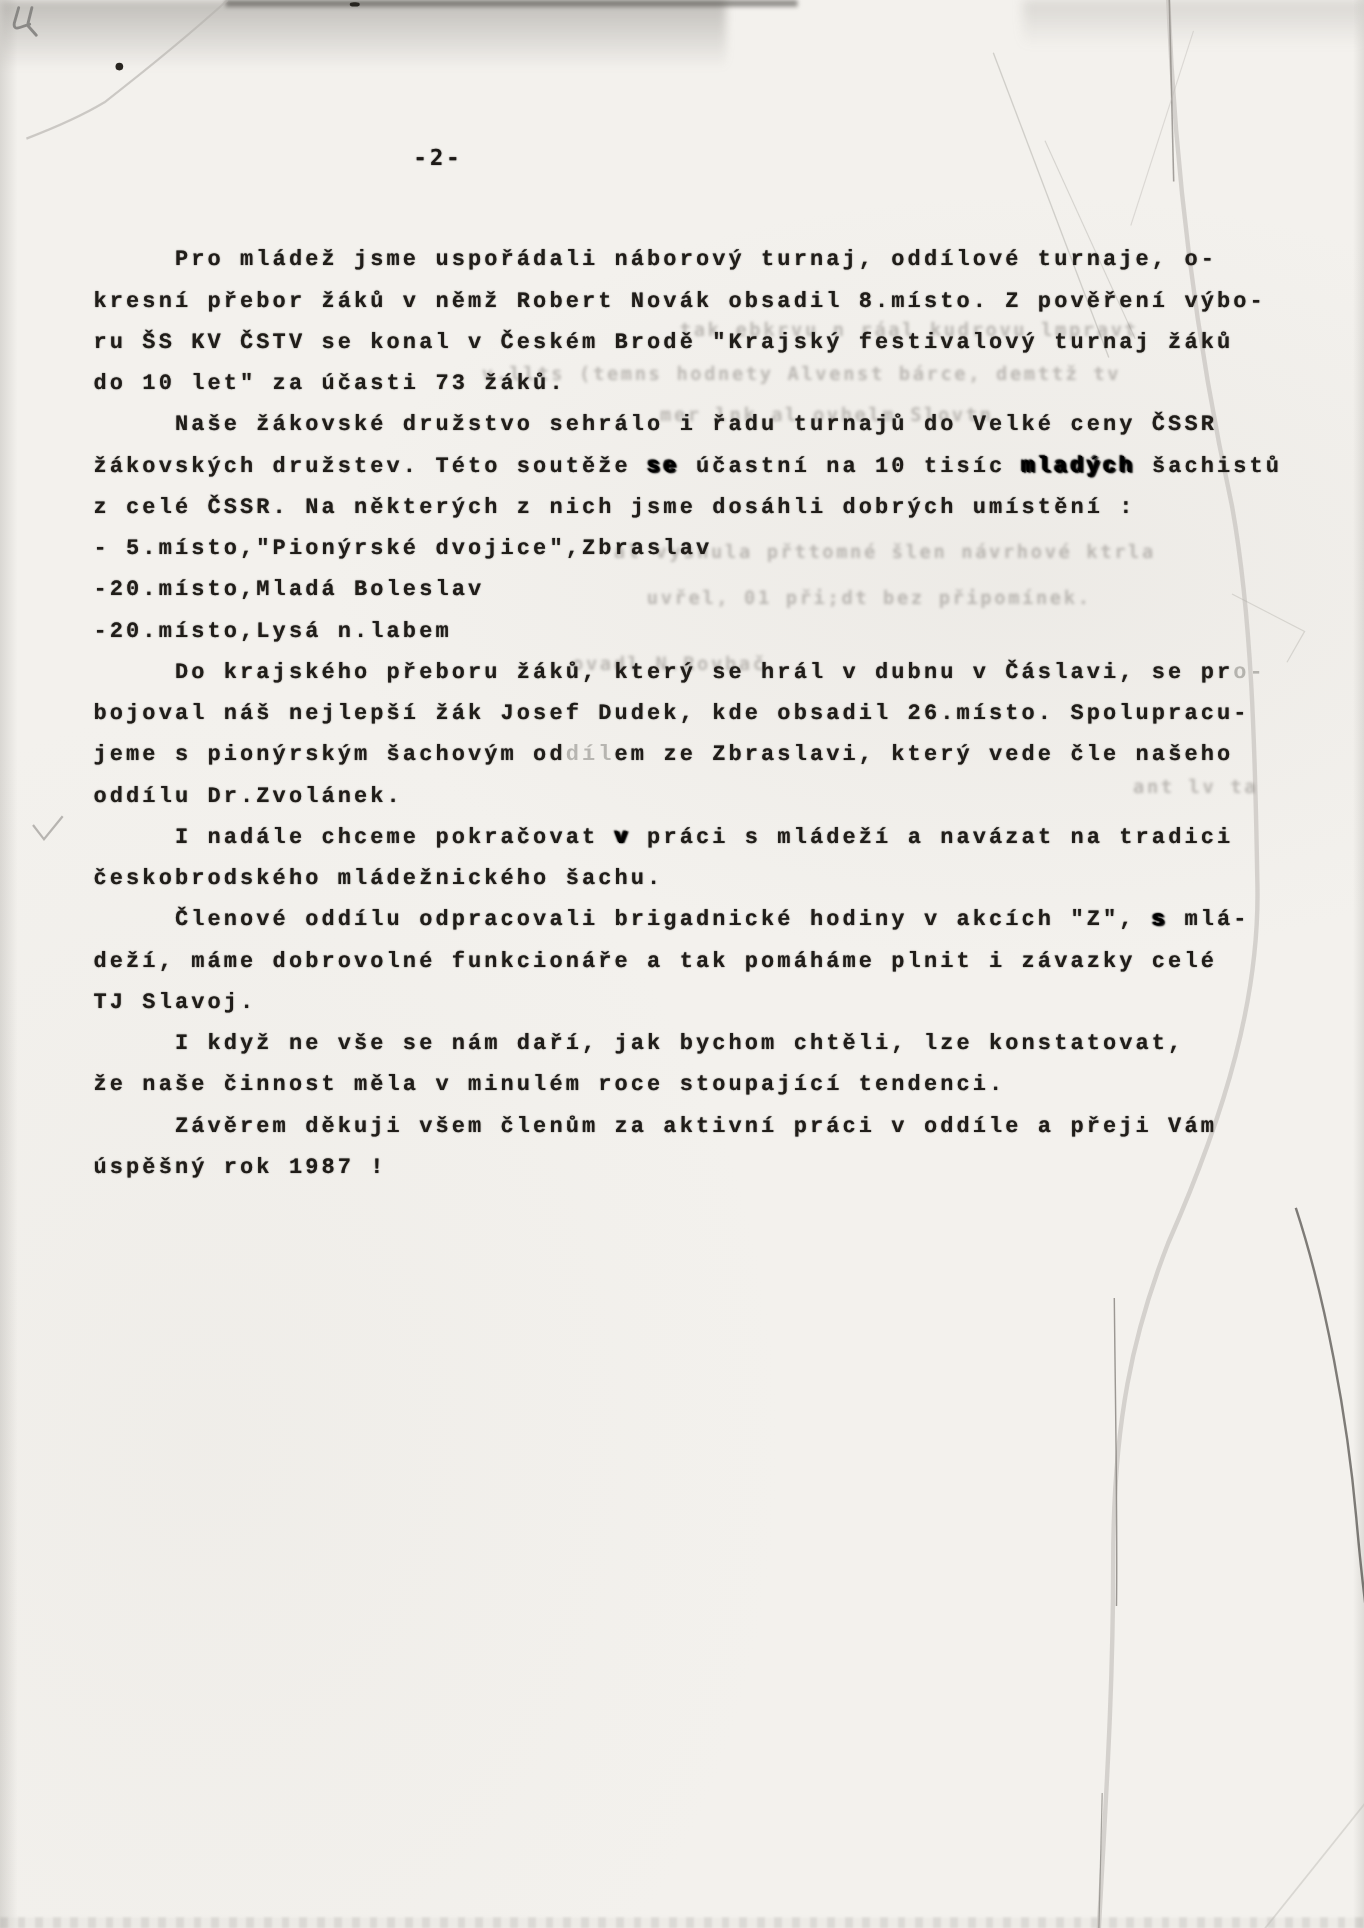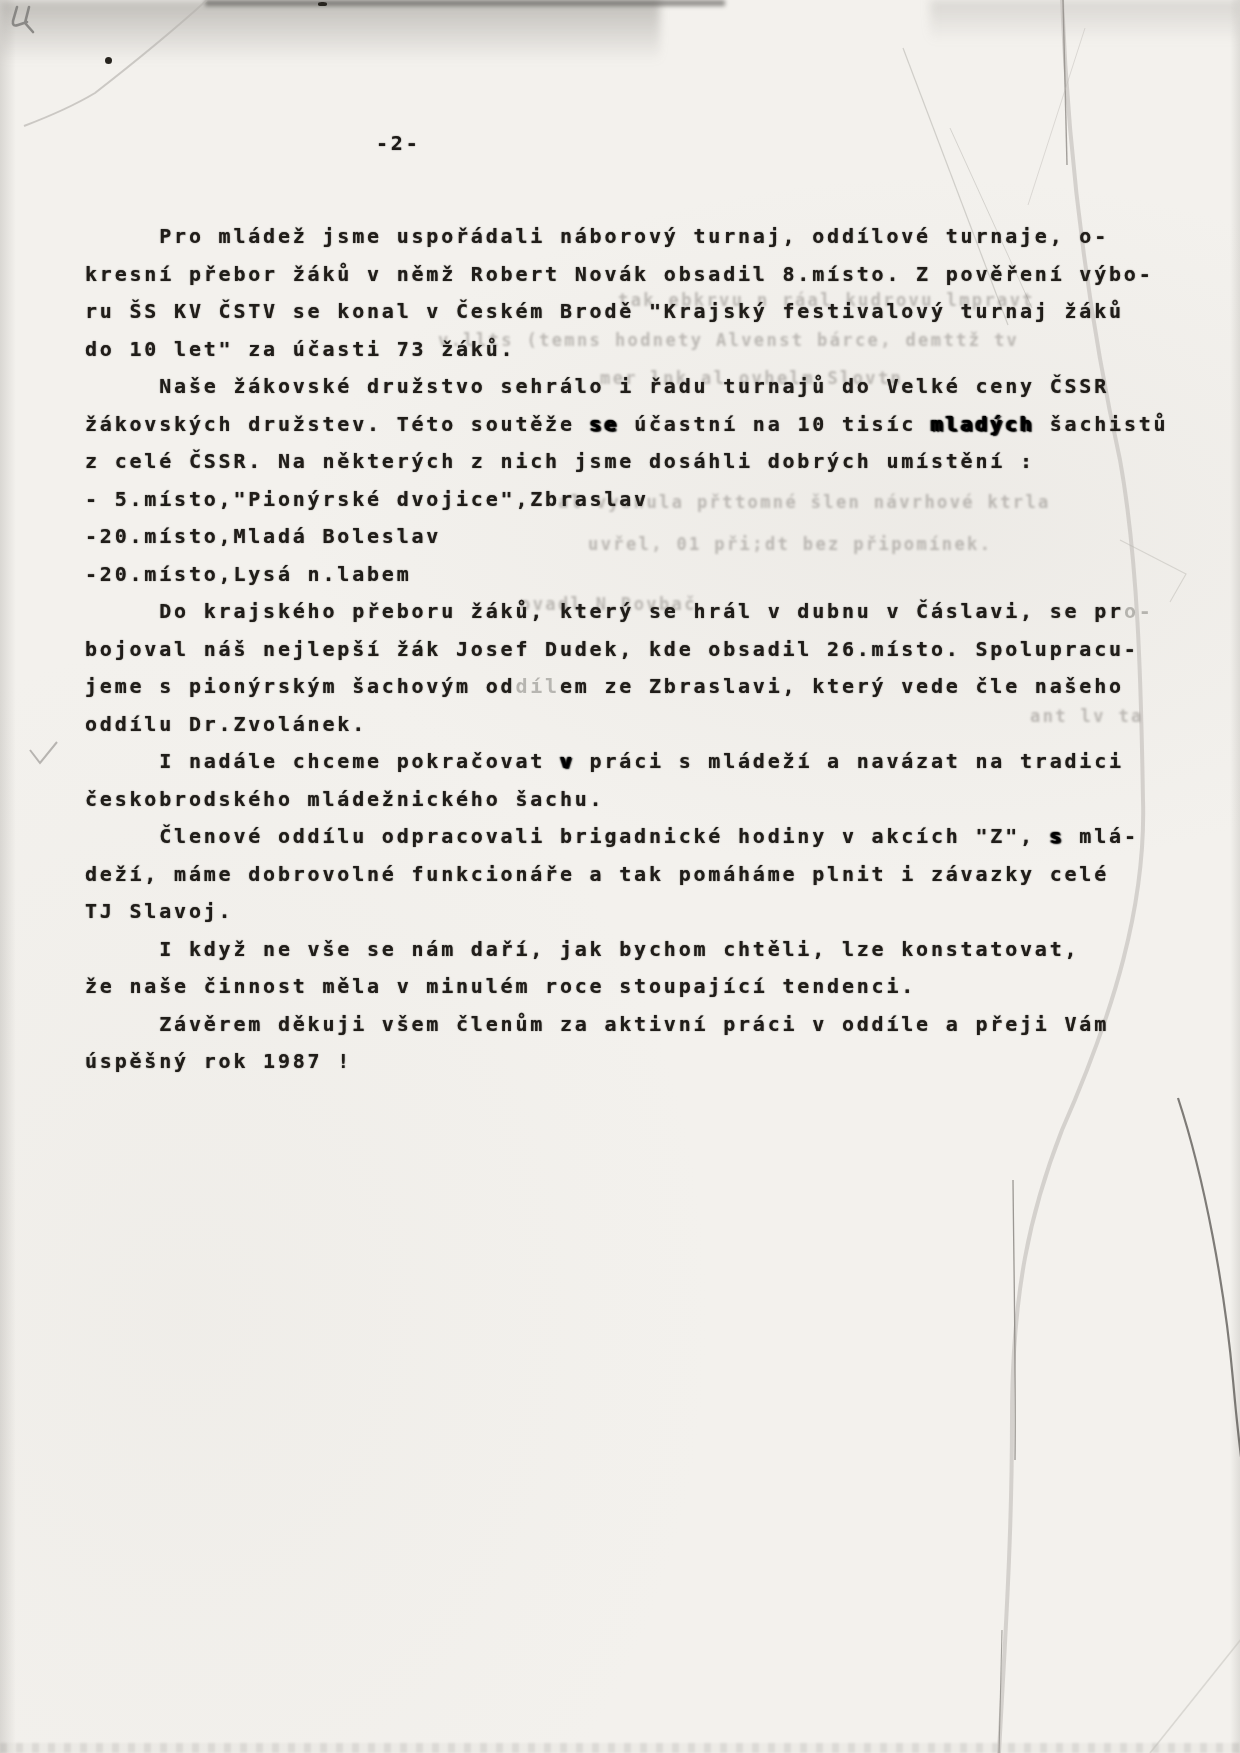--- a/index.html
+++ b/index.html
@@ -35,21 +35,21 @@
     position:absolute;left:376px;top:131px;
     font-size:20px;font-weight:bold;color:#1d1a17;
     letter-spacing:2.8px;text-shadow:0 0 1.2px rgba(25,22,18,0.8);
     white-space:pre;}
   .textblock{
     position:absolute;left:85px;top:218px;width:1120px;
     font-size:20px;font-weight:bold;color:#201d19;
     letter-spacing:2.8px;line-height:37.5px;
     text-shadow:0 0 1.2px rgba(25,22,18,0.75);
     white-space:pre;}
-  .tline{height:37.5px;}
+  .tline{height:37.5px;font-family:Liberation Mono, monospace;}
   .overstruck{
     color:#000;
     text-shadow:0 0 1.5px #000, 1.3px 0.8px 1.5px #000, -1.2px -0.4px 1.5px #000;
     filter:blur(0.55px);text-align:right;}
   .faded{color:rgba(48,45,40,0.30);text-shadow:none;}
   
   .ghost{
     position:absolute;font-size:17px;font-weight:bold;
     letter-spacing:2.4px;color:rgba(108,103,97,0.40);
     filter:blur(1.3px);white-space:pre;}

